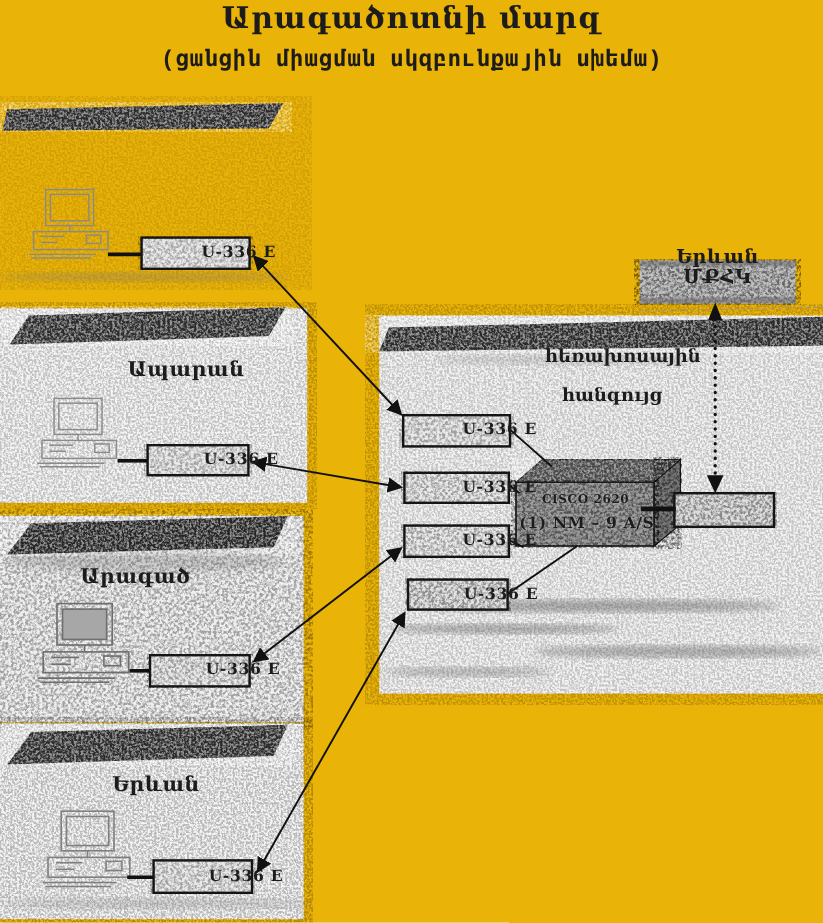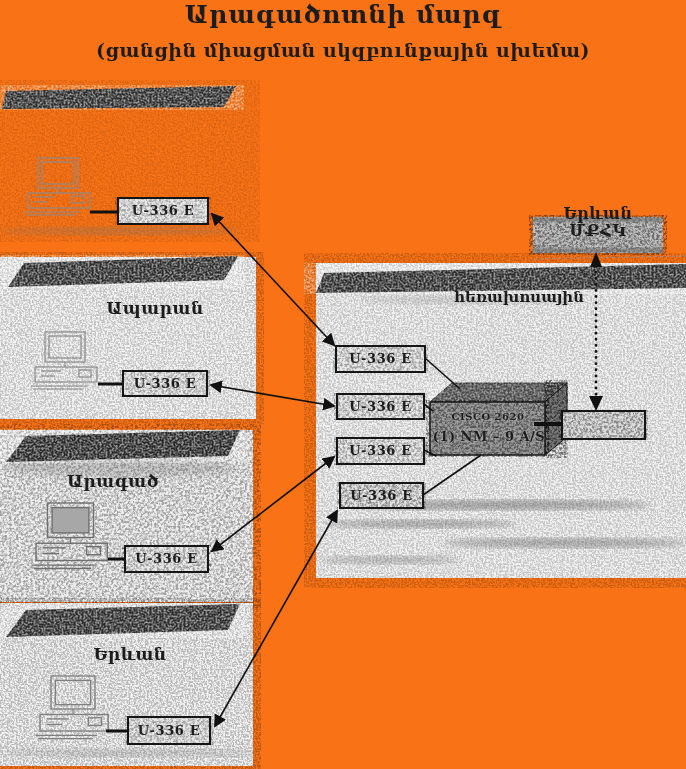--- a/index.html
+++ b/index.html
@@ -1,27 +1,27 @@
 <!DOCTYPE html>
 <html><head>
 <meta charset="utf-8">
 <style>
   html,body{margin:0;padding:0;background:#fff;}
   #canvas{
-    position:relative;width:686px;height:769px;background:#f97316;
+    position:relative;width:686px;height:769px;background:#eab308;
     font-family:"DejaVu Serif","DejaVu Sans",serif;color:#1c1c1c;overflow:hidden;
   }
   #bg{position:absolute;left:0;top:0;width:686px;height:769px;}
   .txt{position:absolute;display:flex;align-items:center;justify-content:center;
        text-align:center;line-height:1.05;color:#1c1c1c;}
   .title{font-size:25px;font-weight:bold;letter-spacing:1px;}
-  .subtitle{font-size:19px;font-weight:600;letter-spacing:0.5px;}
+  .subtitle{font-size:19px;font-weight:600;letter-spacing:0.5px;font-family:Liberation Mono, monospace;}
   .site-label{font-size:17px;font-weight:600;letter-spacing:0.5px;}
   .modem-label{font-size:13px;font-weight:bold;letter-spacing:0.6px;
-               font-family:"DejaVu Serif","Liberation Serif",serif;}
+               font-family:"DejaVu Serif","Liberation Serif",serif;margin-left:36px;}
   .router-line{font-size:10px;font-weight:bold;letter-spacing:0.5px;
                text-shadow:0 0 2px rgba(255,255,255,0.45);}
   .remote-label{font-size:16px;font-weight:bold;letter-spacing:0.5px;}
   .link-label{font-size:15px;font-weight:600;}
 </style>
 </head>
 <body>
 
 <div id="canvas">
 
@@ -251,14 +251,15 @@
   <div class="txt modem-label" style="left:337px;top:438px;width:87px;height:26px">U-336 E</div>
   <div class="txt modem-label" style="left:340px;top:483px;width:83px;height:25px">U-336 E</div>
 
   <div class="txt router-line" style="left:428px;top:409px;width:120px;height:16px">CISCO 2620</div>
   <div class="txt router-line" style="left:426px;top:429px;width:126px;height:16px;font-size:13px">(1) NM – 9 A/S</div>
 
 
   <div class="txt remote-label" style="left:533px;top:205px;width:130px;height:36px">Երևան ՄՔՀԿ</div>
 
   <div class="txt link-label" style="left:438px;top:288px;width:162px;height:20px">հեռախոսային</div>
+  <div class="txt link-label" style="left:430px;top:320px;width:160px;height:20px">հանգույց</div>
 
 </div>
 
 </body></html>

